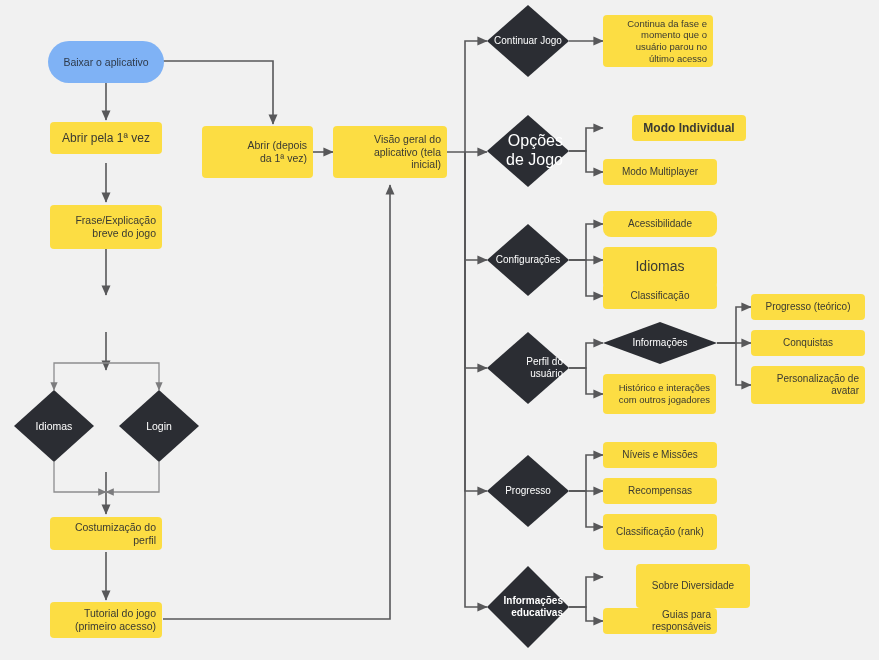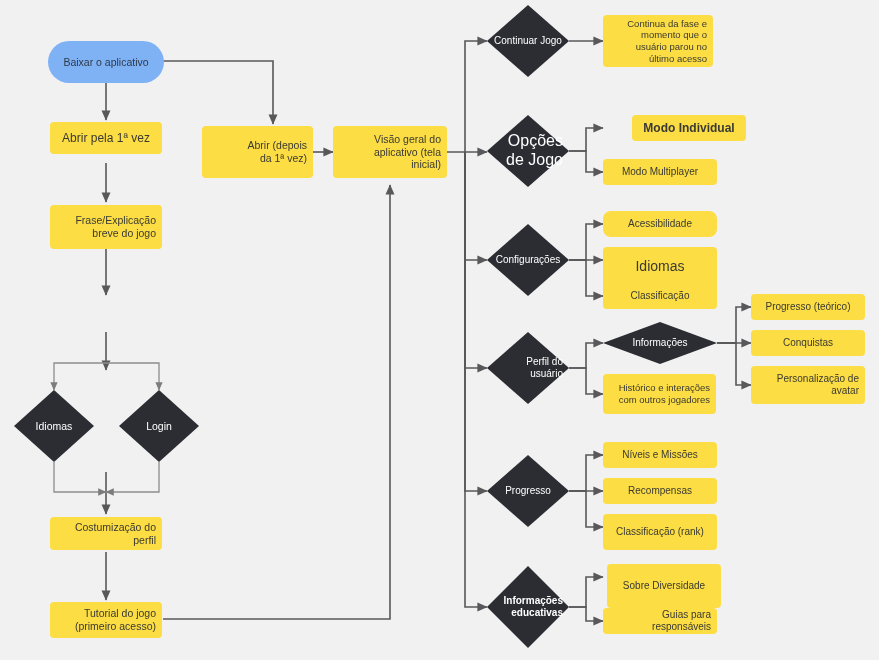--- a/index.html
+++ b/index.html
@@ -195,21 +195,21 @@
 
   <div class="node rect" style="left:603px;top:514px;width:114px;height:36px;font-size:10px;">
     <span class="lbl">Classificação (rank)</span>
   </div>
 
   <div class="node diamond" style="left:487px;top:566px;width:82px;height:82px;font-size:10px;font-weight:bold;">
     <span class="dshape"></span>
     <span class="dlabel">Informações educativas</span>
   </div>
 
-  <div class="node rect" style="left:607px;top:564px;width:114px;height:44px;font-size:10px;">
+  <div class="node rect" style="left:636px;top:564px;width:114px;height:44px;font-size:10px;">
     <span class="lbl">Sobre Diversidade</span>
   </div>
 
   <div class="node rect" style="left:603px;top:608px;width:114px;height:26px;font-size:10px;">
     <span class="lbl">Guias para responsáveis</span>
   </div>
 
 </div>
 
 </body></html>

